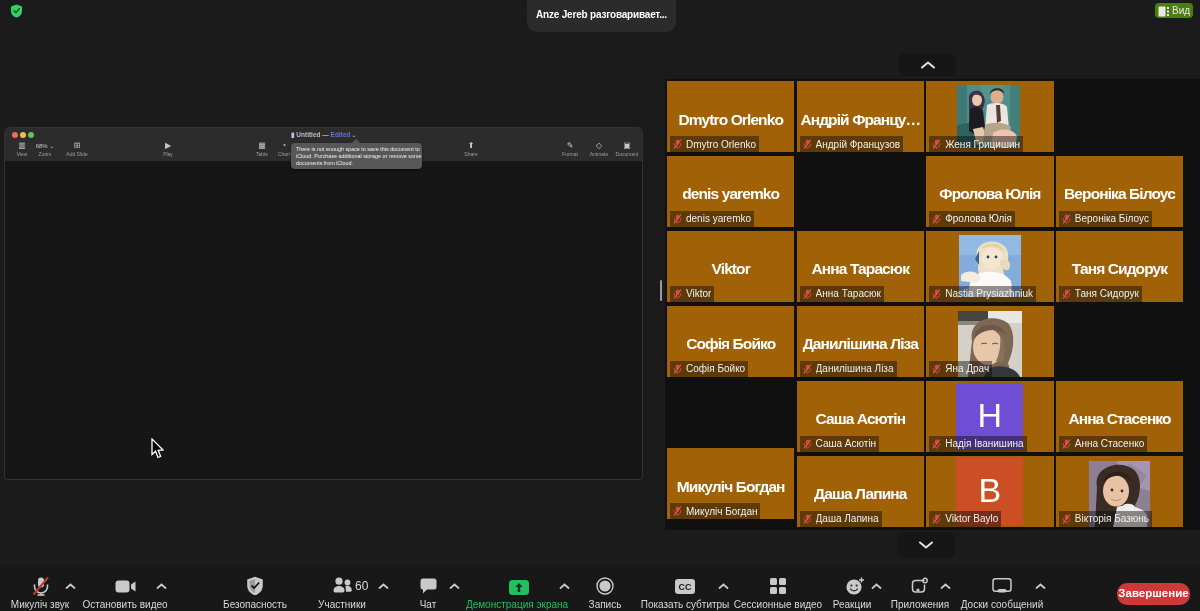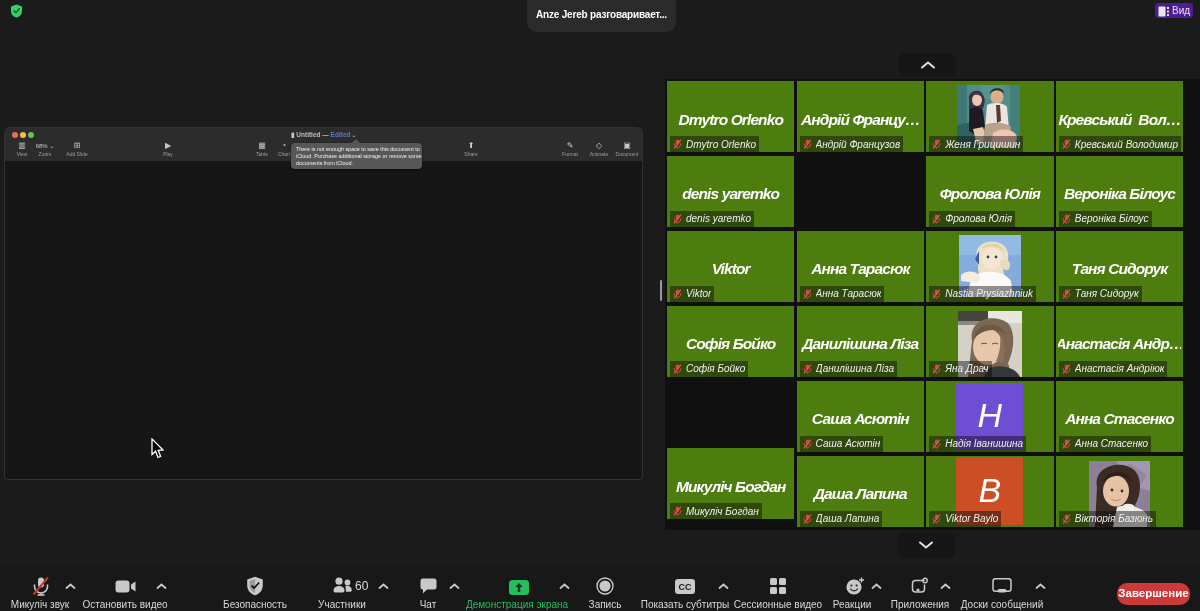--- a/index.html
+++ b/index.html
@@ -2,36 +2,36 @@
 <html><head>
 <meta charset="utf-8">
 <style>
 html,body{margin:0;padding:0;}
 body{width:1200px;height:611px;overflow:hidden;background:#1b1b1b;font-family:"Liberation Sans",sans-serif;}
 #stage{position:absolute;top:0;left:0;width:1200px;height:611px;background:#1b1b1b;}
 .abs{position:absolute;}
 
 #speakpill{left:527px;top:-8px;width:149px;height:40px;background:#2b2b2b;border-radius:10px;}
 #speakpill span{position:absolute;left:0;right:0;top:17px;text-align:center;color:#fff;font-size:10px;letter-spacing:-0.2px;font-weight:bold;white-space:nowrap;}
-#viewbtn{left:1155px;top:3px;width:38px;height:15px;background:#4c1d95;border-radius:4px;color:#e8e8e8;font-size:10px;}
+#viewbtn{left:1155px;top:3px;width:38px;height:15px;background:#4d7c0f;border-radius:4px;color:#e8e8e8;font-size:10px;}
 
 #kwin{left:5px;top:128px;width:637px;height:351px;background:#161616;border-radius:5px 5px 3px 3px;box-shadow:0 0 0 1px rgba(255,255,255,0.10);}
 #ktoolbar{position:absolute;left:0;top:0;width:100%;height:34px;background:#2c2c2c;border-radius:5px 5px 0 0;border-bottom:1px solid #1a1a1a;box-sizing:border-box;}
 .tl{position:absolute;top:4px;width:6px;height:6px;border-radius:50%;}
 #ktitle{position:absolute;top:2.5px;left:0;width:100%;text-align:center;font-size:6.5px;color:#bcbcbc;font-weight:bold;}
 .kitem{position:absolute;color:#9e9e9e;font-size:5px;text-align:center;}
 .kicon{color:#c9c9c9;font-size:8px;display:block;height:10px;line-height:10px;}
 #kslide{position:absolute;left:32px;top:35px;width:591px;height:314px;background:#000;}
 #slidetext{position:absolute;left:29px;top:64.5px;color:#fff;font-weight:bold;font-size:34px;line-height:33.4px;letter-spacing:-0.6px;}
 
 #ktip{left:291px;top:143px;width:131px;height:26px;background:#575757;border-radius:4px;box-shadow:0 1px 3px rgba(0,0,0,.5);}
 #ktip .arr{position:absolute;left:61px;top:-4px;width:0;height:0;border-left:4px solid transparent;border-right:4px solid transparent;border-bottom:4px solid #575757;}
 #ktip .t{position:absolute;left:5px;top:3px;color:#f2f2f2;font-size:5.4px;line-height:6.8px;white-space:nowrap;}
 
-.tile{position:absolute;width:127.4px;height:71px;background:#4d7c0f;overflow:hidden;font-style:italic;}
+.tile{position:absolute;width:127.4px;height:71px;background:#a16207;overflow:hidden;}
 .tname{position:absolute;left:2px;right:2px;top:6px;bottom:0;display:flex;align-items:center;justify-content:center;color:#fff;font-weight:bold;font-size:15.5px;letter-spacing:-0.9px;white-space:nowrap;overflow:hidden;}
 .tlabel{position:absolute;left:3px;bottom:0px;height:16px;background:rgba(10,10,10,0.45);display:flex;align-items:center;padding:0 3px 0 3px;max-width:122px;box-sizing:border-box;}
 .tlabel span{color:#f0f0f0;font-size:10px;white-space:nowrap;margin-left:4px;overflow:hidden;}
 .micico{flex:none;}
 .lett{color:#fff;font-size:34px;text-align:center;}
 .chevbtn{position:absolute;background:#161616;border-radius:6px;display:flex;align-items:center;justify-content:center;}
 
 #btoolbar{left:0;top:565px;width:1200px;height:46px;background:#181818;}
 .bitem{position:absolute;color:#d9d9d9;}
 .blabel{position:absolute;top:34px;font-size:10px;color:#d9d9d9;white-space:nowrap;transform:translateX(-50%);}
@@ -135,32 +135,20 @@
 <div class="tlabel">
         <svg class="micico" width="9" height="10" viewBox="0 0 9 10">
           <rect x="2.8" y="0.5" width="3.4" height="5.2" rx="1.7" fill="#d04a43"></rect>
           <path d="M1.2 4.2 V5 a3.3 3.3 0 0 0 6.6 0 V4.2" stroke="#d04a43" stroke-width="1" fill="none"></path>
           <line x1="4.5" y1="8.2" x2="4.5" y2="9.6" stroke="#d04a43" stroke-width="1"></line>
           <line x1="1.1" y1="9.3" x2="7.9" y2="0.6" stroke="#e8564e" stroke-width="1.2"></line>
         </svg>
         <span>Андрій Французов</span>
       </div>
 </div>
-<div class="tile" style="left:1055.8px;top:81.0px">
-<div class="tname">Кревський&nbsp; Вол…</div>
-<div class="tlabel">
-        <svg class="micico" width="9" height="10" viewBox="0 0 9 10">
-          <rect x="2.8" y="0.5" width="3.4" height="5.2" rx="1.7" fill="#d04a43"></rect>
-          <path d="M1.2 4.2 V5 a3.3 3.3 0 0 0 6.6 0 V4.2" stroke="#d04a43" stroke-width="1" fill="none"></path>
-          <line x1="4.5" y1="8.2" x2="4.5" y2="9.6" stroke="#d04a43" stroke-width="1"></line>
-          <line x1="1.1" y1="9.3" x2="7.9" y2="0.6" stroke="#e8564e" stroke-width="1.2"></line>
-        </svg>
-        <span>Кревський Володимир</span>
-      </div>
-</div>
 <div class="tile" style="left:667.0px;top:155.9px">
 <div class="tname">denis yaremko</div>
 <div class="tlabel">
         <svg class="micico" width="9" height="10" viewBox="0 0 9 10">
           <rect x="2.8" y="0.5" width="3.4" height="5.2" rx="1.7" fill="#d04a43"></rect>
           <path d="M1.2 4.2 V5 a3.3 3.3 0 0 0 6.6 0 V4.2" stroke="#d04a43" stroke-width="1" fill="none"></path>
           <line x1="4.5" y1="8.2" x2="4.5" y2="9.6" stroke="#d04a43" stroke-width="1"></line>
           <line x1="1.1" y1="9.3" x2="7.9" y2="0.6" stroke="#e8564e" stroke-width="1.2"></line>
         </svg>
         <span>denis yaremko</span>
@@ -291,32 +279,20 @@
 <div class="tlabel">
         <svg class="micico" width="9" height="10" viewBox="0 0 9 10">
           <rect x="2.8" y="0.5" width="3.4" height="5.2" rx="1.7" fill="#d04a43"></rect>
           <path d="M1.2 4.2 V5 a3.3 3.3 0 0 0 6.6 0 V4.2" stroke="#d04a43" stroke-width="1" fill="none"></path>
           <line x1="4.5" y1="8.2" x2="4.5" y2="9.6" stroke="#d04a43" stroke-width="1"></line>
           <line x1="1.1" y1="9.3" x2="7.9" y2="0.6" stroke="#e8564e" stroke-width="1.2"></line>
         </svg>
         <span>Яна Драч</span>
       </div>
 </div>
-<div class="tile" style="left:1055.8px;top:305.7px">
-<div class="tname">Анастасія Андр…</div>
-<div class="tlabel">
-        <svg class="micico" width="9" height="10" viewBox="0 0 9 10">
-          <rect x="2.8" y="0.5" width="3.4" height="5.2" rx="1.7" fill="#d04a43"></rect>
-          <path d="M1.2 4.2 V5 a3.3 3.3 0 0 0 6.6 0 V4.2" stroke="#d04a43" stroke-width="1" fill="none"></path>
-          <line x1="4.5" y1="8.2" x2="4.5" y2="9.6" stroke="#d04a43" stroke-width="1"></line>
-          <line x1="1.1" y1="9.3" x2="7.9" y2="0.6" stroke="#e8564e" stroke-width="1.2"></line>
-        </svg>
-        <span>Анастасія Андріюк</span>
-      </div>
-</div>
 <div class="tile" style="left:796.6px;top:380.6px">
 <div class="tname">Саша Асютін</div>
 <div class="tlabel">
         <svg class="micico" width="9" height="10" viewBox="0 0 9 10">
           <rect x="2.8" y="0.5" width="3.4" height="5.2" rx="1.7" fill="#d04a43"></rect>
           <path d="M1.2 4.2 V5 a3.3 3.3 0 0 0 6.6 0 V4.2" stroke="#d04a43" stroke-width="1" fill="none"></path>
           <line x1="4.5" y1="8.2" x2="4.5" y2="9.6" stroke="#d04a43" stroke-width="1"></line>
           <line x1="1.1" y1="9.3" x2="7.9" y2="0.6" stroke="#e8564e" stroke-width="1.2"></line>
         </svg>
         <span>Саша Асютін</span>

